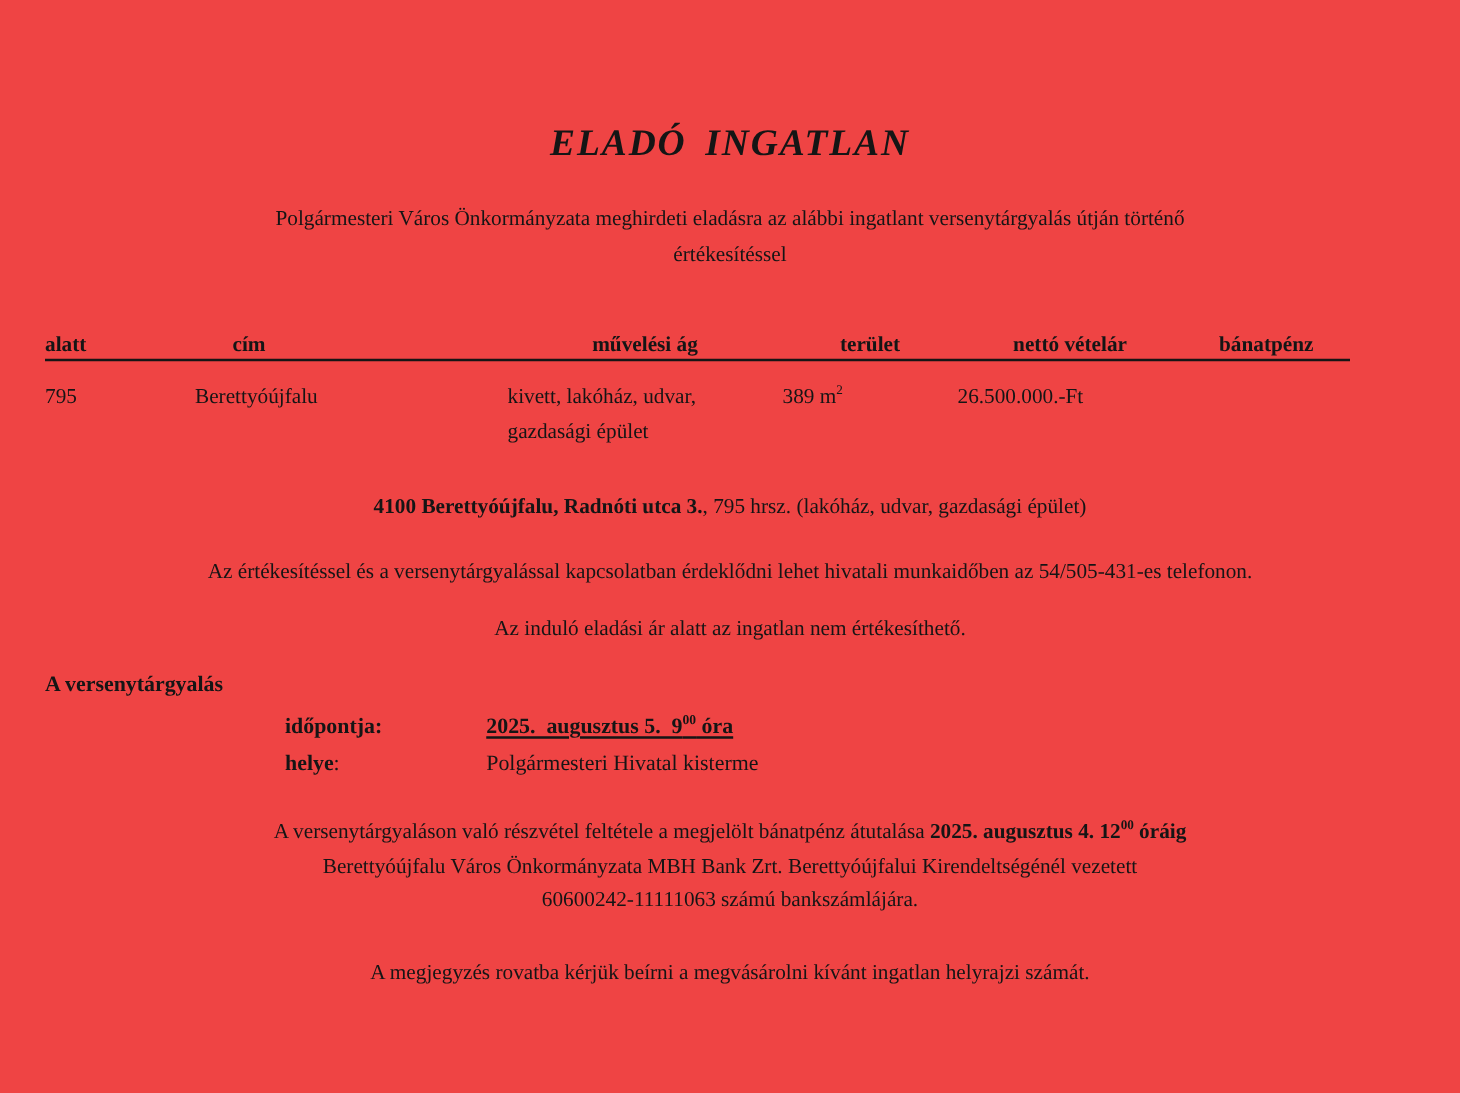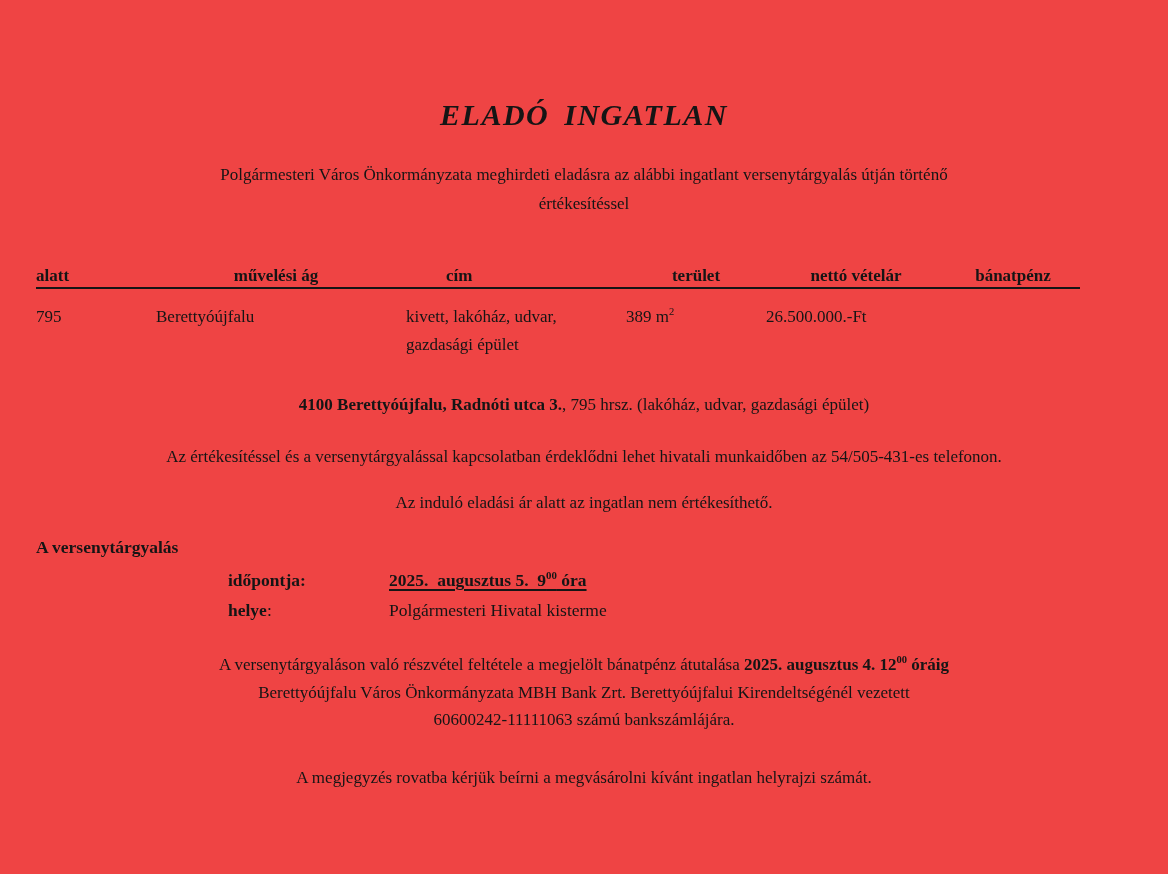--- a/index.html
+++ b/index.html
@@ -121,22 +121,22 @@
   <h1 class="title">ELADÓ INGATLAN</h1>
 
   <p class="subtitle">
     <span class="line">Polgármesteri Város Önkormányzata meghirdeti eladásra az alábbi ingatlant versenytárgyalás útján történő</span>
     <span class="line">értékesítéssel</span>
   </p>
 
   <div class="ptable">
     <div class="thead">
       <div class="hc h-hrsz">alatt</div>
+      <div class="hc h-cim">cím</div>
       <div class="hc">művelési ág</div>
-      <div class="hc h-cim">cím</div>
       <div class="hc">terület</div>
       <div class="hc">nettó vételár</div>
       <div class="hc">bánatpénz</div>
     </div>
     <div class="trow">
       <div class="c c-hrsz">795</div>
       <div class="c c-cim">
         <div>Berettyóújfalu</div>
       </div>
       <div class="c">

